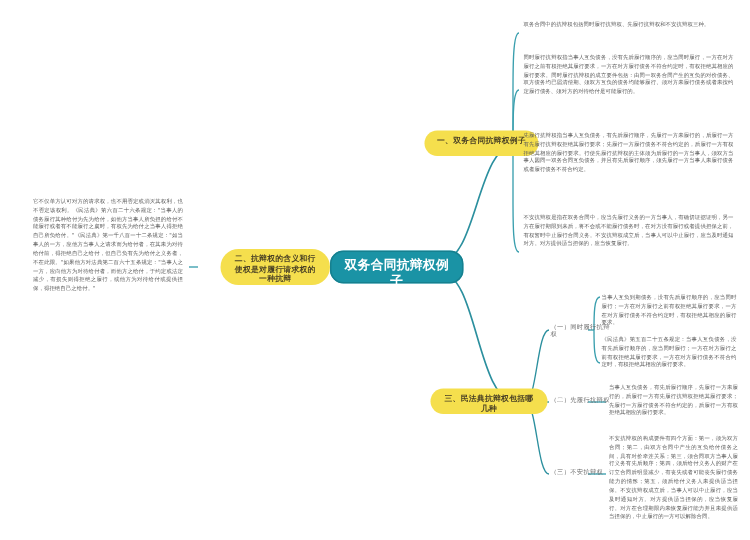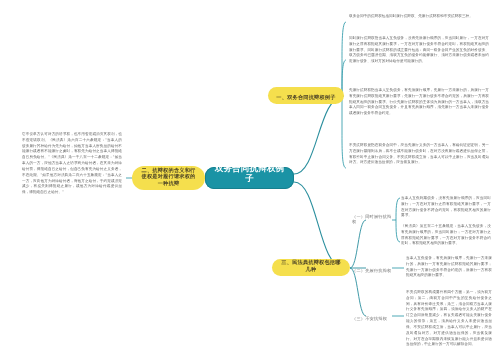--- a/index.html
+++ b/index.html
@@ -32,25 +32,26 @@
     height: 360px;
     pointer-events: none;
   }
 
   
   .node {
     position: absolute;
     box-sizing: border-box;
     border-radius: 999px;
     display: flex;
-    align-items: flex-end;
+    align-items: flex-start;
     justify-content: center;
     text-align: center;
     line-height: 1.25;
     letter-spacing: .2px;
+    margin-left: 15px;
   }
 
   .node-root {
     background: #1a93a5;
     color: #ffffff;
     font-size: 8.5px;
     font-weight: bold;
     padding: 5px 9px;
     border-radius: 9px;
     box-shadow: 0 0 0 1px #16808f inset;

